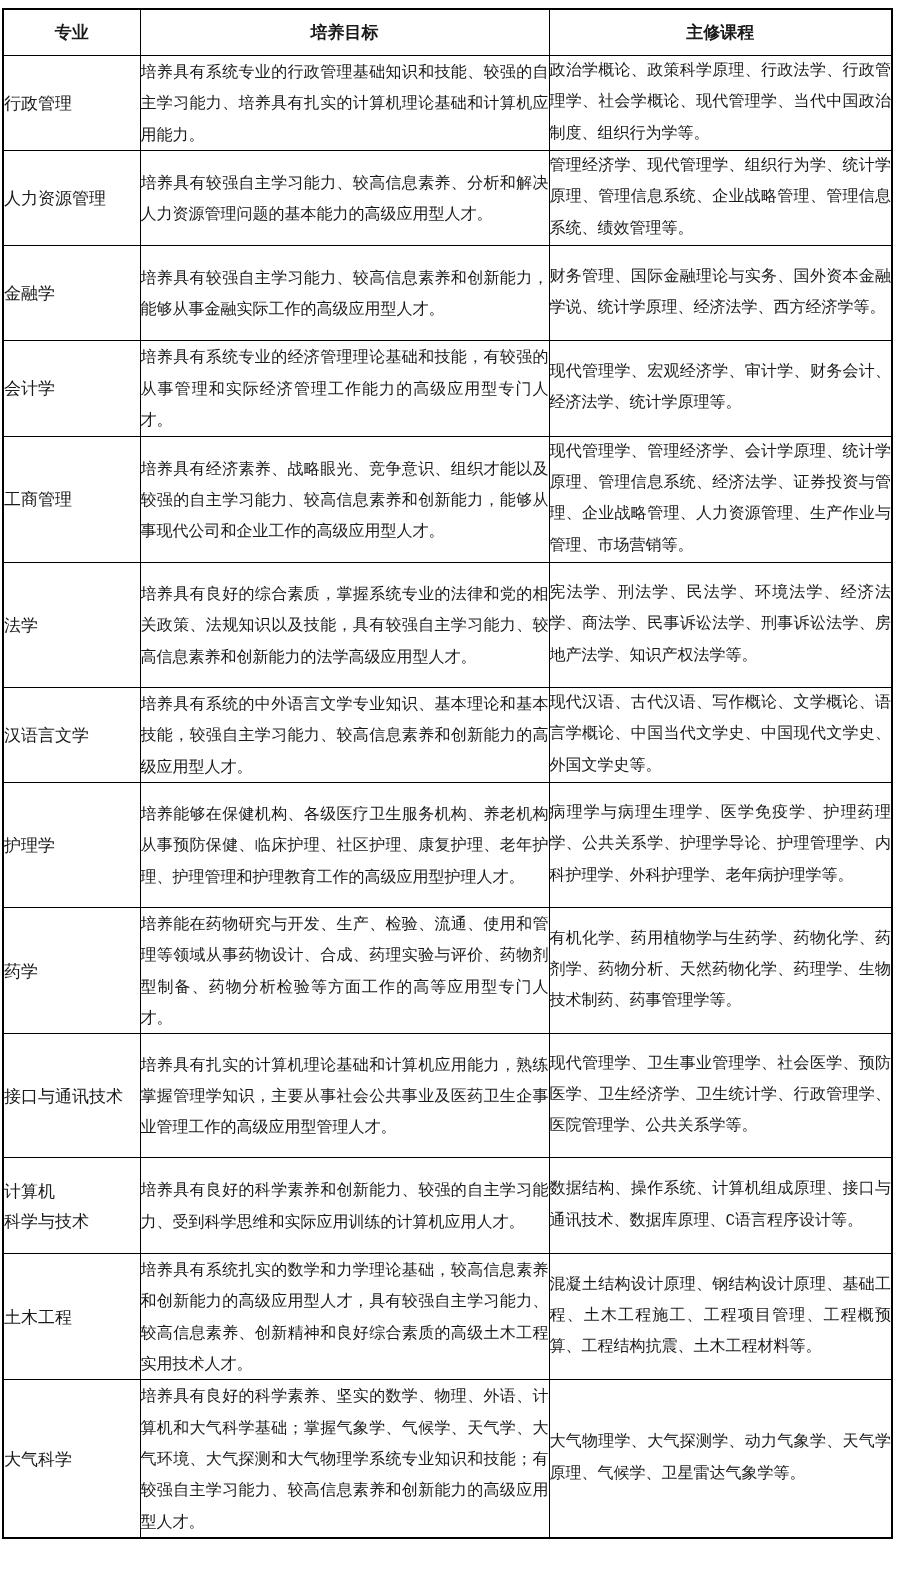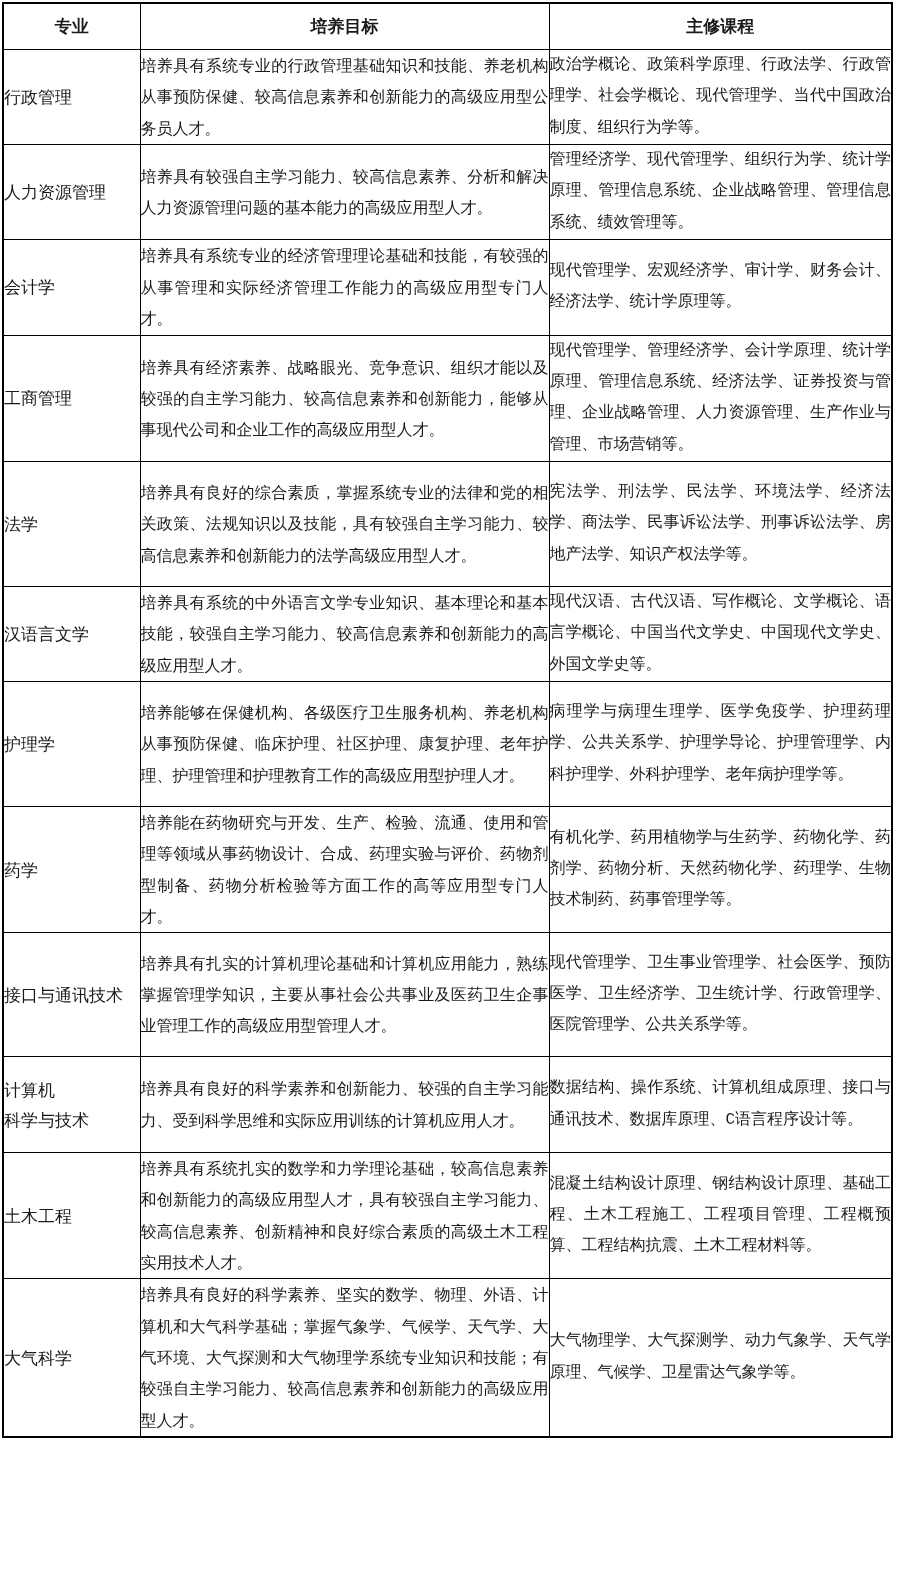--- a/index.html
+++ b/index.html
@@ -1,19 +1,19 @@
 <!DOCTYPE html>
 <html><head>
 <meta charset="utf-8">
 <style>
   html, body { margin: 0; padding: 0; background: #ffffff; }
   body { width: 899px; height: 1576px; position: relative; overflow: hidden;
          font-family: "DejaVu Serif", "Liberation Serif", serif; color: #1a1a1a; }
   table.major-table {
-    position: absolute; left: 2px; top: 2px;
+    position: absolute; left: 2px; top: 8px;
     width: 889px; border-collapse: collapse; table-layout: fixed;
     border: 2px solid #000;
   }
   table.major-table td, table.major-table th {
     border: 1px solid #000;
     padding: 0;
     vertical-align: middle;
   }
   col.c1 { width: 137px; }
   col.c2 { width: 409px; }
@@ -35,27 +35,32 @@
   <thead>
     <tr>
       <th>专业</th>
       <th>培养目标</th>
       <th>主修课程</th>
     </tr>
   </thead>
   <tbody id="rows">
       <tr style="height: 95px;">
     <td class="major">行政管理</td>
-    <td class="goal">培养具有系统专业的行政管理基础知识和技能、养老机构从事预防保健、较高信息素养和创新能力的高级应用型公务员人才。</td>
+    <td class="goal">培养具有系统专业的行政管理基础知识和技能、较强的自主学习能力、培养具有扎实的计算机理论基础和计算机应用能力。</td>
     <td class="course">政治学概论、政策科学原理、行政法学、行政管理学、社会学概论、现代管理学、当代中国政治制度、组织行为学等。</td>
   </tr>
       <tr style="height: 94px;">
     <td class="major">人力资源管理</td>
     <td class="goal">培养具有较强自主学习能力、较高信息素养、分析和解决人力资源管理问题的基本能力的高级应用型人才。</td>
     <td class="course">管理经济学、现代管理学、组织行为学、统计学原理、管理信息系统、企业战略管理、管理信息系统、绩效管理等。</td>
+  </tr>
+      <tr style="height: 95px;">
+    <td class="major">金融学</td>
+    <td class="goal">培养具有较强自主学习能力、较高信息素养和创新能力，能够从事金融实际工作的高级应用型人才。</td>
+    <td class="course">财务管理、国际金融理论与实务、国外资本金融学说、统计学原理、经济法学、西方经济学等。</td>
   </tr>
       <tr style="height: 96px;">
     <td class="major">会计学</td>
     <td class="goal">培养具有系统专业的经济管理理论基础和技能，有较强的从事管理和实际经济管理工作能力的高级应用型专门人才。</td>
     <td class="course">现代管理学、宏观经济学、审计学、财务会计、经济法学、统计学原理等。</td>
   </tr>
       <tr style="height: 125px;">
     <td class="major">工商管理</td>
     <td class="goal">培养具有经济素养、战略眼光、竞争意识、组织才能以及较强的自主学习能力、较高信息素养和创新能力，能够从事现代公司和企业工作的高级应用型人才。</td>
     <td class="course">现代管理学、管理经济学、会计学原理、统计学原理、管理信息系统、经济法学、证券投资与管理、企业战略管理、人力资源管理、生产作业与管理、市场营销等。</td>

